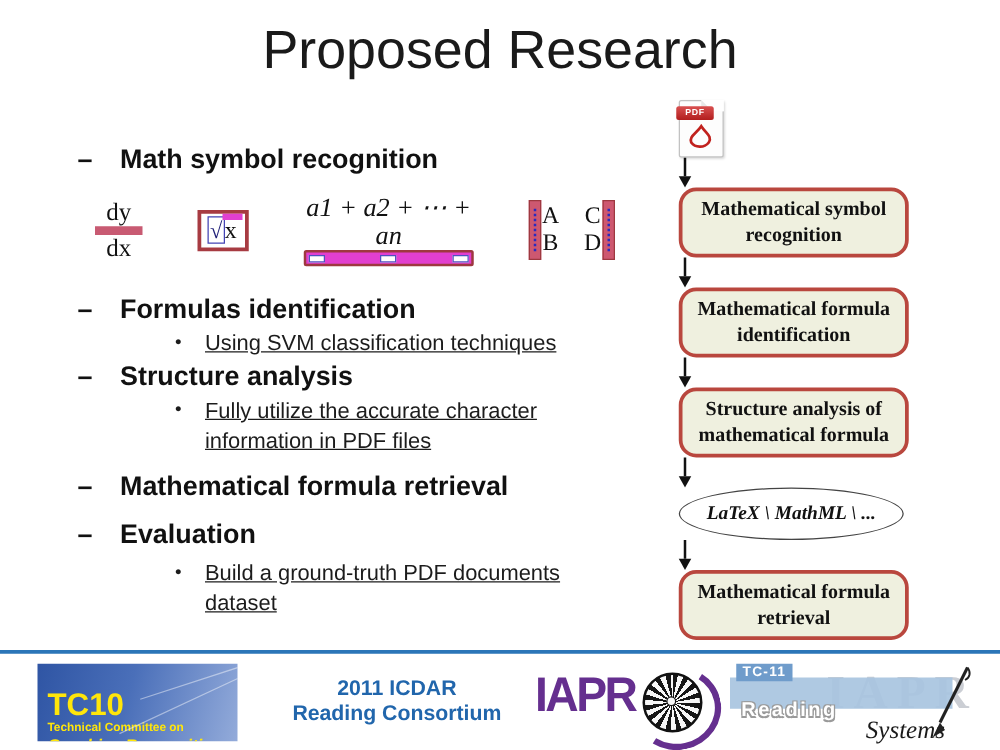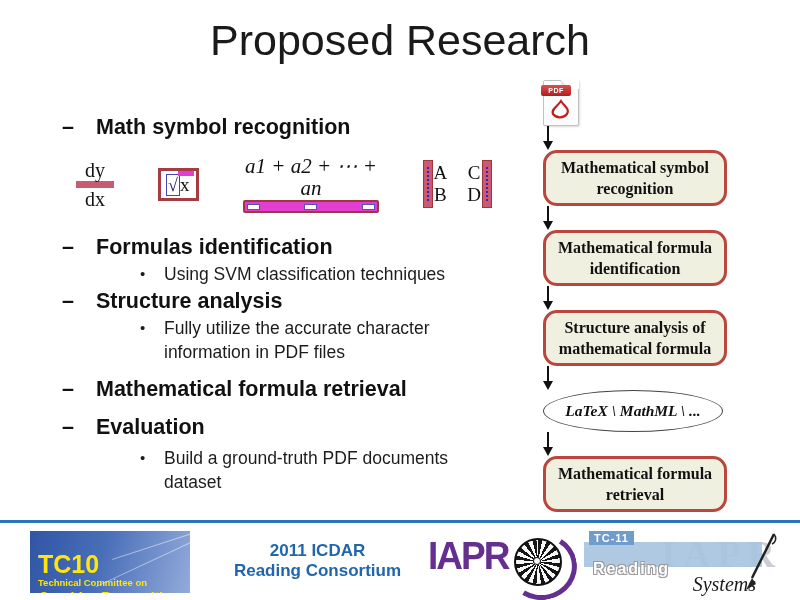--- a/index.html
+++ b/index.html
@@ -9,21 +9,21 @@
   
   .title{position:absolute;top:16px;left:0;width:100%;text-align:center;
          font-size:43px;font-weight:400;color:#1a1a1a;letter-spacing:0px;}
 
   
   .outline{position:absolute;left:62px;top:112px;width:430px;}
   .h-item{display:flex;align-items:flex-start;font-size:21.5px;font-weight:bold;line-height:30px;color:#111;}
   .h-item .dash{width:34px;flex:0 0 34px;font-weight:bold;}
   .sub-item{display:flex;align-items:flex-start;margin-left:78px;font-size:17.5px;line-height:24px;color:#1c1c1c;}
   .sub-item .dot{width:24px;flex:0 0 24px;font-size:15px;line-height:24px;}
-  .sub-item .sub-text{max-width:330px;}
+  .sub-item .sub-text{max-width:330px;text-decoration:underline;}
 
   
   .math-strip{display:flex;align-items:center;gap:44px;margin:14px 0 20px 14px;height:56px;
               font-family:"Liberation Serif",serif;}
   .frac{text-align:center;font-size:20px;line-height:20px;}
   .frac-bar{width:38px;height:7px;background:#C85A72;margin:1px auto;}
   .sqrt-box{position:relative;border:3px solid #A73B42;padding:3px 7px 2px 5px;font-size:19px;background:#fff;}
   .sqrt-strip{position:absolute;top:0;right:2px;width:16px;height:5px;background:#E23FD0;}
   .sqrt-sign{color:#22227A;border:1px solid #4343B4;padding:0 1px;font-size:18px;}
   .series{display:inline-block;text-align:center;font-style:italic;}

